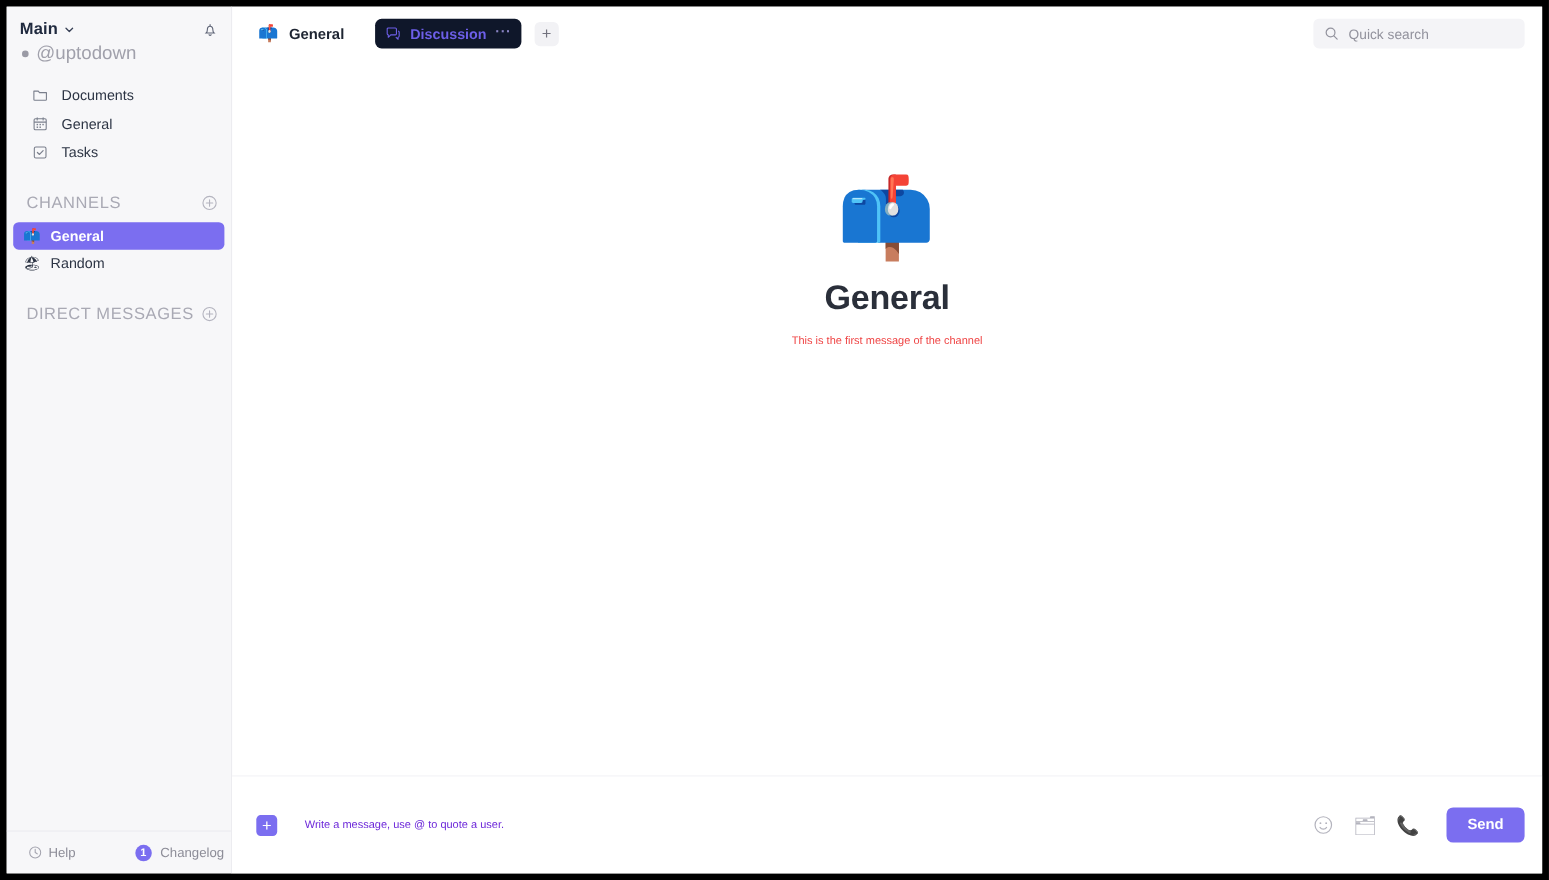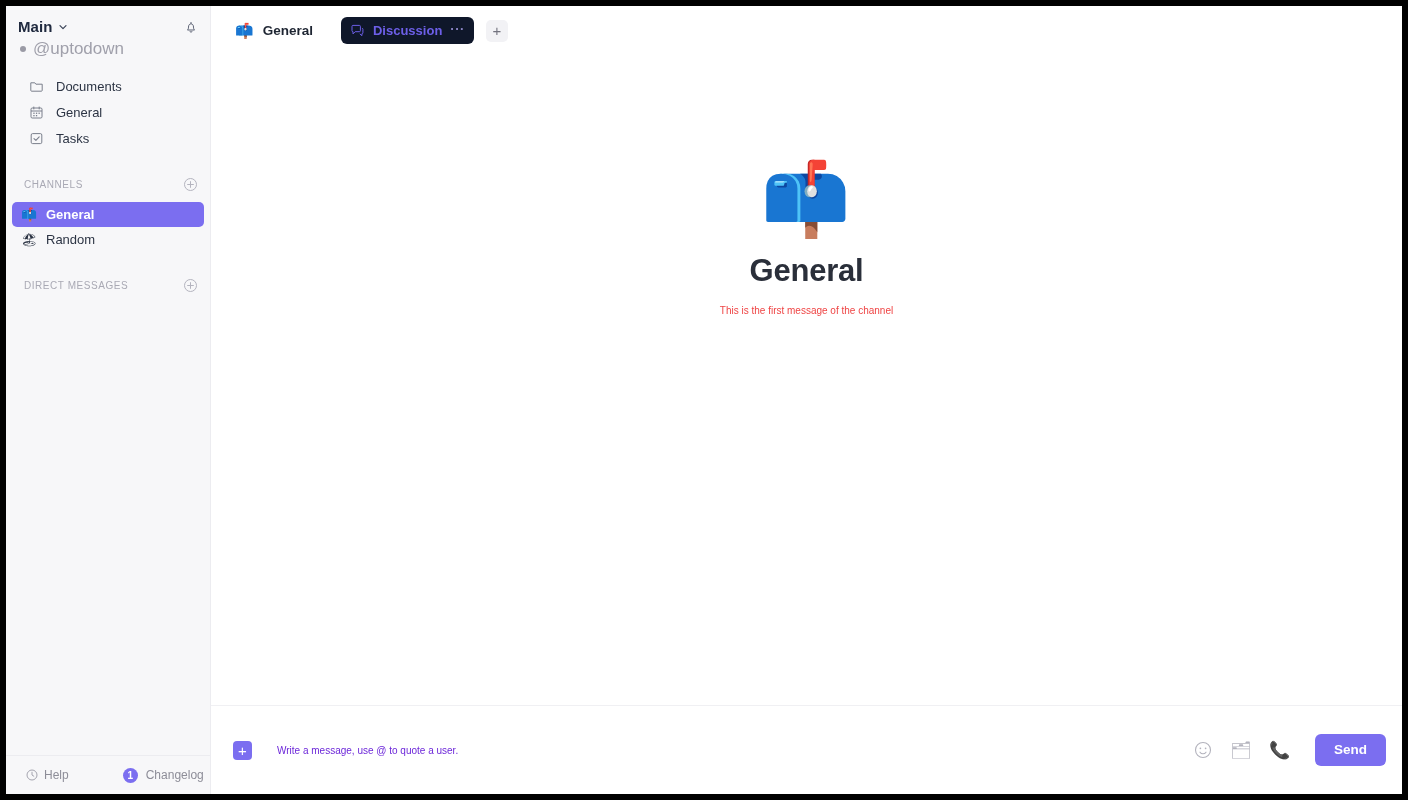--- a/index.html
+++ b/index.html
@@ -150,21 +150,21 @@
 
   .section-head {
     display: flex;
     align-items: center;
     padding: 0 12px 0 18px;
     height: 22px;
     margin-top: 22px;
     position: relative;
   }
   .section-title {
-    font-size: 10px;
+    font-size: 15px;
     color: #a9a9b4;
     letter-spacing: .55px;
   }
   .plus-circle {
     position: absolute;
     right: 12px;
     color: #b4b4bf;
     display: inline-flex;
   }
 
@@ -526,20 +526,29 @@
                 <path d="M2 3.4 a1 1 0 0 1 1 -1 h6.4 a1 1 0 0 1 1 1 v4.3 a1 1 0 0 1 -1 1 h-4.2 L3 10.9 V8.7 h0 a1 1 0 0 1 -1 -1 z" fill="none" stroke="currentColor" stroke-width="1" stroke-linejoin="round"></path>
                 <path d="M11.9 5.3 a1 1 0 0 1 1 1 v3.5 a1 1 0 0 1 -1 1 v1.9 l-2.1 -1.9" fill="none" stroke="currentColor" stroke-width="1" stroke-linejoin="round"></path>
               </svg>
             </span>
             <span>Discussion</span>
             <span class="tab-dots">···</span>
           </div>
           <div class="tab-add">+</div>
         </div>
 
+        <div class="search-box">
+          <span class="search-ic">
+            <svg width="13" height="13" viewBox="0 0 13 13">
+              <circle cx="5.6" cy="5.6" r="4" fill="none" stroke="currentColor" stroke-width="1.1"></circle>
+              <path d="M8.6 8.6 L11.6 11.6" stroke="currentColor" stroke-width="1.1" stroke-linecap="round"></path>
+            </svg>
+          </span>
+          <span class="search-ph">Quick search</span>
+        </div>
       </div>
 
       <div class="convo">
         <div class="big-emoji">📫</div>
         <div class="convo-title">General</div>
         <div class="convo-sub">This is the first message of the channel</div>
       </div>
 
       <div class="composer">
         <div class="plus-btn">+</div>

